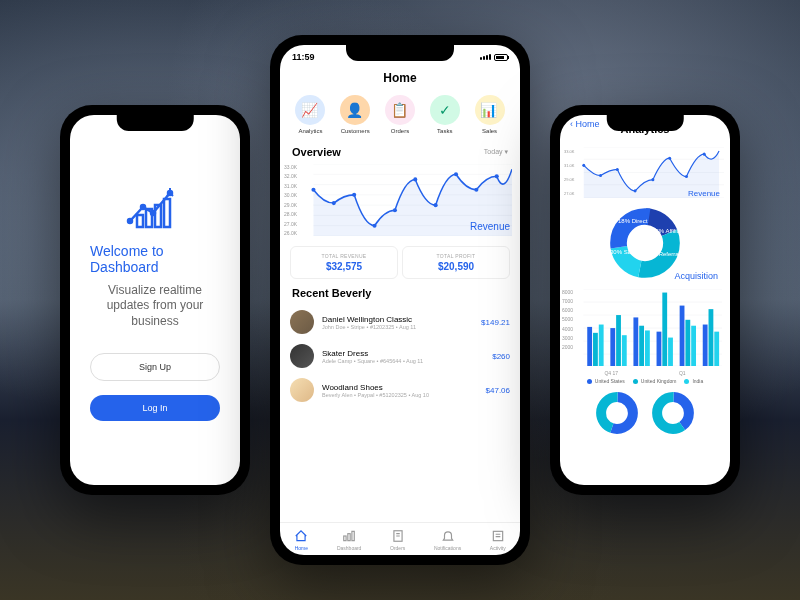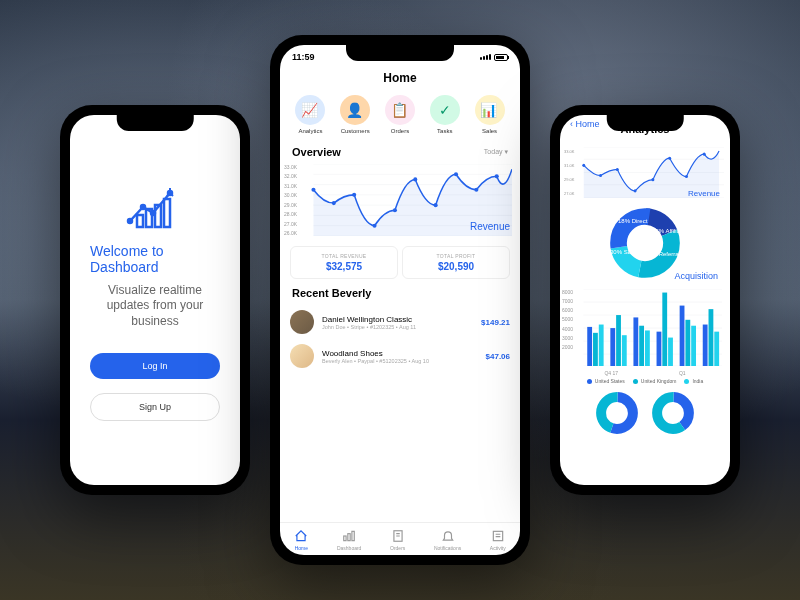--- a/index.html
+++ b/index.html
@@ -47,21 +47,21 @@
 .stat{flex:1;border:1px solid #eee;border-radius:6px;padding:6px 4px;text-align:center}
 .stat-label{font-size:5px;color:#aaa;letter-spacing:0.3px}
 .stat-val{font-size:10px;font-weight:700;color:#2563eb;margin-top:2px}
 .orders{padding:4px 10px}
 .order{display:flex;align-items:center;gap:8px;padding:5px 0}
 .order-img{width:24px;height:24px;border-radius:50%;background:#ddd;flex-shrink:0}
 .oi1{background:linear-gradient(135deg,#8b7355,#6b5a45)}.oi2{background:linear-gradient(135deg,#333,#555)}.oi3{background:linear-gradient(135deg,#f5deb3,#deb887)}
 .order-info{flex:1;min-width:0}
 .order-name{font-size:8px;font-weight:500}
 .order-meta{font-size:5.5px;color:#aaa}
-.order-price{font-size:8px;color:#2563eb;font-weight:700}
+.order-price{font-size:8px;color:#2563eb;font-weight:400}
 .tabbar{display:flex;justify-content:space-around;border-top:1px solid #eee;padding:6px 0 4px;margin-top:auto}
 .tab{display:flex;flex-direction:column;align-items:center;gap:2px;font-size:5px;color:#999}
 .tab.active{color:#2563eb}
 .tab-icon{width:14px;height:14px}
 
 
 .nav-back{position:absolute;left:10px;font-size:9px;color:#2563eb}
 .nav3{position:relative;text-align:center;padding:4px 0 8px}
 .nav3-title{font-size:11px;font-weight:700}
 .mini-chart{height:55px;padding:2px 6px;position:relative}
@@ -101,22 +101,22 @@
             <g fill="none" stroke="#2563eb" stroke-width="2.5">
               <rect x="12" y="36" width="6" height="12"></rect>
               <rect x="21" y="30" width="6" height="18"></rect>
               <rect x="30" y="26" width="6" height="22"></rect>
               <rect x="39" y="20" width="6" height="28"></rect>
             </g>
           </svg>
    </div>
    <div class="w-title">Welcome to Dashboard</div>
    <div class="w-sub">Visualize realtime updates from your business</div>
+   <div class="btn btn-outline">Sign Up</div>
    <div class="btn btn-primary">Log In</div>
-   <div class="btn btn-outline">Sign Up</div>
   </div>
  </div>
 </div>
 
 <div class="phone large">
  <div class="screen">
   <div class="notch"></div>
   <div class="status">
    <span>11:59</span>
    <div class="status-icons">
@@ -209,20 +209,28 @@
         <div class="sh-title">Recent Beverly</div>
       </div>
   <div class="orders">
    <div class="order">
           <div class="order-img oi1"></div>
           <div class="order-info">
             <div class="order-name">Daniel Wellington Classic</div>
             <div class="order-meta">John Doe • Stripe • #1202325 • Aug 11</div>
           </div>
           <div class="order-price">$149.21</div>
+        </div>
+   <div class="order">
+          <div class="order-img oi2"></div>
+          <div class="order-info">
+            <div class="order-name">Skater Dress</div>
+            <div class="order-meta">Adele Camp • Square • #645644 • Aug 11</div>
+          </div>
+          <div class="order-price">$260</div>
         </div>
    <div class="order">
           <div class="order-img oi3"></div>
           <div class="order-info">
             <div class="order-name">Woodland Shoes</div>
             <div class="order-meta">Beverly Alen • Paypal • #51202325 • Aug 10</div>
           </div>
           <div class="order-price">$47.06</div>
         </div>
   </div>

